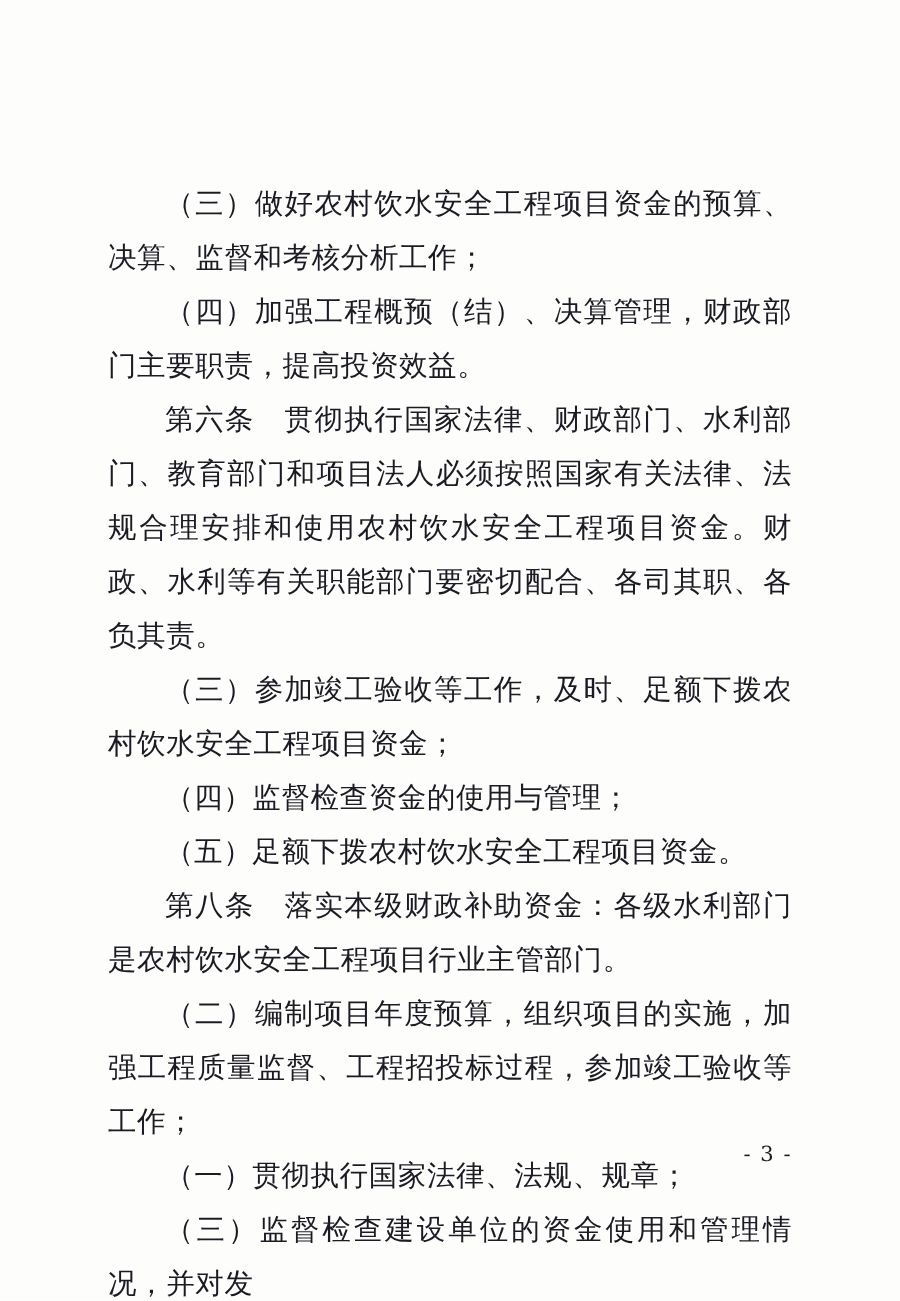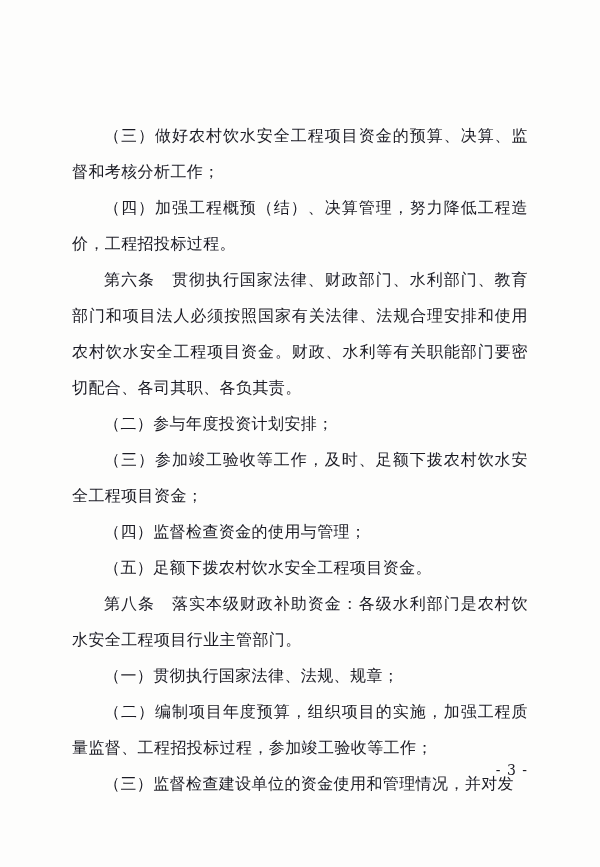--- a/index.html
+++ b/index.html
@@ -20,21 +20,21 @@
     background: #fdfdfc;
     box-sizing: border-box;
   }
   .page-inner {
     position: absolute;
     left: 72px;
     top: 118px;
     width: 456px;
   }
   .para {
-    font-size: 16px;
+    font-size: 19px;
     line-height: 36px;
     color: #1b1b24;
     text-align: justify;
     text-justify: inter-ideograph;
     letter-spacing: 0.4px;
     margin: 0;
     white-space: pre-wrap;
   }
   .indent {
     text-indent: 2em;
@@ -49,27 +49,26 @@
     font-family: "DejaVu Serif", "Liberation Serif", serif;
   }
 </style>
 </head>
 <body>
 
 <div class="page">
   <div class="page-inner">
 
     <p class="para indent">（三）做好农村饮水安全工程项目资金的预算、决算、监督和考核分析工作；</p>
-    <p class="para indent">（四）加强工程概预（结）、决算管理，努力降低工程造价，工程招投标过程。</p>
+    <p class="para indent">（四）加强工程概预（结）、决算管理，财政部门主要职责，提高投资效益。</p>
     <p class="para indent">第六条　贯彻执行国家法律、财政部门、水利部门、教育部门和项目法人必须按照国家有关法律、法规合理安排和使用农村饮水安全工程项目资金。财政、水利等有关职能部门要密切配合、各司其职、各负其责。</p>
-    <p class="para indent">（二）参与年度投资计划安排；</p>
     <p class="para indent">（三）参加竣工验收等工作，及时、足额下拨农村饮水安全工程项目资金；</p>
     <p class="para indent">（四）监督检查资金的使用与管理；</p>
     <p class="para indent">（五）足额下拨农村饮水安全工程项目资金。</p>
     <p class="para indent">第八条　落实本级财政补助资金：各级水利部门是农村饮水安全工程项目行业主管部门。</p>
+    <p class="para indent">（二）编制项目年度预算，组织项目的实施，加强工程质量监督、工程招投标过程，参加竣工验收等工作；</p>
     <p class="para indent">（一）贯彻执行国家法律、法规、规章；</p>
-    <p class="para indent">（二）编制项目年度预算，组织项目的实施，加强工程质量监督、工程招投标过程，参加竣工验收等工作；</p>
     <p class="para indent">（三）监督检查建设单位的资金使用和管理情况，并对发</p>
 
   </div>
 
   <div class="page-number">- 3 -</div>
 </div>
 
 </body></html>

